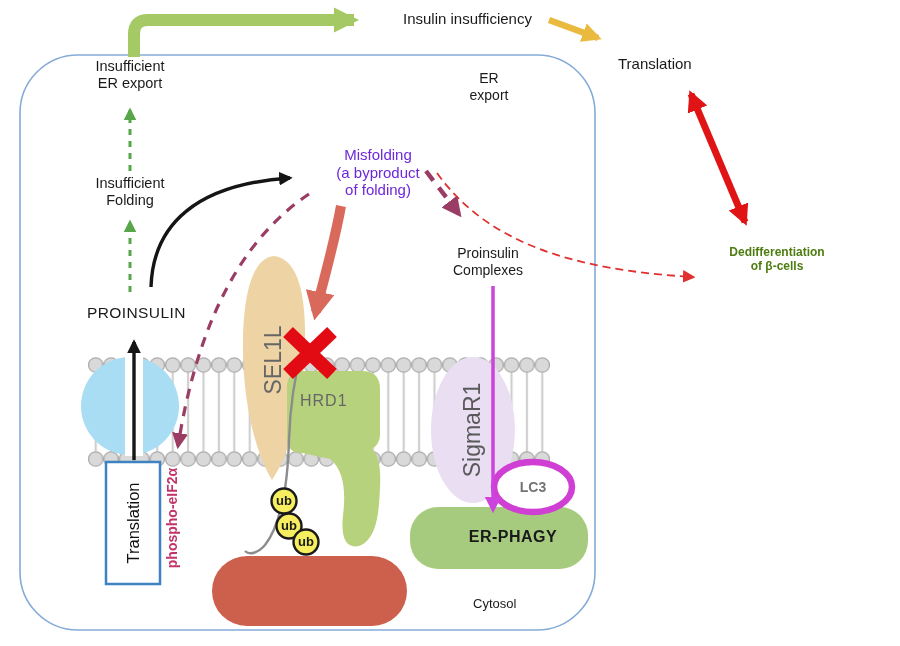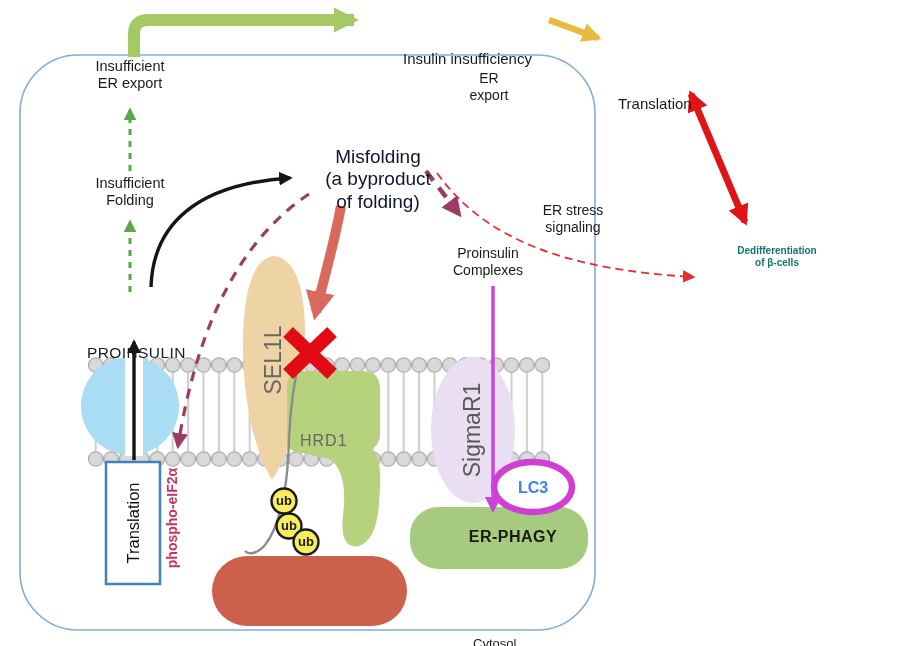--- a/index.html
+++ b/index.html
@@ -5,21 +5,21 @@
   html,body{margin:0;padding:0;background:#fff;}
   #stage{
     position:relative;width:900px;height:646px;background:#ffffff;overflow:hidden;
     font-family:"Liberation Sans","DejaVu Sans",sans-serif;color:#1a1a1a;
   }
   #diagram-svg{position:absolute;left:0;top:0;}
   .lbl{
     position:absolute;white-space:pre-line;text-align:center;
     line-height:1.18;font-size:14px;color:#1a1a1a;
   }
-  .left{text-align:left;margin-top:40px;}
+  .left{text-align:left;}
   .vlabel{
     position:absolute;white-space:nowrap;
     transform:translate(-50%,-50%) rotate(-90deg);
     transform-origin:center center;
   }
   .gray{color:#666;}
   .bold{font-weight:bold;}
 </style>
 </head>
 <body>
@@ -123,40 +123,38 @@
 
   <path d="M 309 194 C 243 238 198 320 178 446" fill="none" stroke="#9a3c64" stroke-width="3.2" stroke-dasharray="10 8" marker-end="url(#mMaroon)"></path>
 
   <path d="M 426 171 L 459 214" fill="none" stroke="#9a3c64" stroke-width="4.5" stroke-dasharray="12 9" marker-end="url(#mMaroonS)"></path>
 </svg>
 
 <div class="lbl left" style="left:403px;top:10px;font-size:15px;">Insulin insufficiency</div>
 
 <div class="lbl left" style="left:618px;top:55px;font-size:15px;">Translation</div>
 
-<div class="lbl" style="left:697px;top:245px;width:160px;font-size:10px;font-weight:600;color:#0f766e;">Dedifferentiation
+<div class="lbl" style="left:697px;top:245px;width:160px;font-size:12px;font-weight:600;color:#4d7c0f;">Dedifferentiation
 of β-cells</div>
 
 <div class="lbl" style="left:70px;top:58px;width:120px;font-size:14.5px;">Insufficient
 ER export</div>
 
 <div class="lbl" style="left:80px;top:175px;width:100px;font-size:14.5px;">Insufficient
 Folding</div>
 
 <div class="lbl left" style="left:87px;top:304px;font-size:15.5px;letter-spacing:0.4px;">PROINSULIN</div>
 
-<div class="lbl" style="left:323px;top:146px;width:110px;font-size:19px;color:#0f172a;">Misfolding
+<div class="lbl" style="left:323px;top:146px;width:110px;font-size:15px;color:#6d28d9;">Misfolding
 (a byproduct
 of folding)</div>
 
 <div class="lbl" style="left:459px;top:70px;width:60px;font-size:14px;">ER
 export</div>
 
-<div class="lbl" style="left:518px;top:202px;width:110px;font-size:14px;">ER stress
-signaling</div>
 
 <div class="lbl" style="left:438px;top:245px;width:100px;font-size:14px;">Proinsulin
 Complexes</div>
 
 <div class="vlabel gray" style="left:273px;top:360px;font-size:23px;">SEL1L</div>
 
 <div class="lbl left gray" style="left:300px;top:392px;font-size:16px;letter-spacing:1px;">HRD1</div>
 
 <div class="vlabel" style="left:472px;top:430px;font-size:23px;color:#5a5a5a;">SigmaR1</div>
 
@@ -164,17 +162,17 @@
 
 <div class="vlabel bold" style="left:172px;top:518px;font-size:14px;color:#c23367;">phospho-eIF2α</div>
 
 <div class="lbl" style="left:271px;top:493px;width:26px;font-size:13px;font-weight:600;">ub</div>
 <div class="lbl" style="left:276px;top:518px;width:26px;font-size:13px;font-weight:600;">ub</div>
 <div class="lbl" style="left:293px;top:534px;width:26px;font-size:13px;font-weight:600;">ub</div>
 
 
 <div class="lbl bold" style="left:411px;top:528px;width:204px;font-size:16px;letter-spacing:0.5px;">ER-PHAGY</div>
 
-<div class="lbl bold" style="left:509px;top:479px;width:48px;font-size:16px;color:#3b82f6;">LC3</div>
+<div class="lbl bold" style="left:509px;top:479px;width:48px;font-size:14px;color:#737373;">LC3</div>
 
 <div class="lbl left" style="left:473px;top:596px;font-size:13px;">Cytosol</div>
 
 </div>
 
 </body></html>

